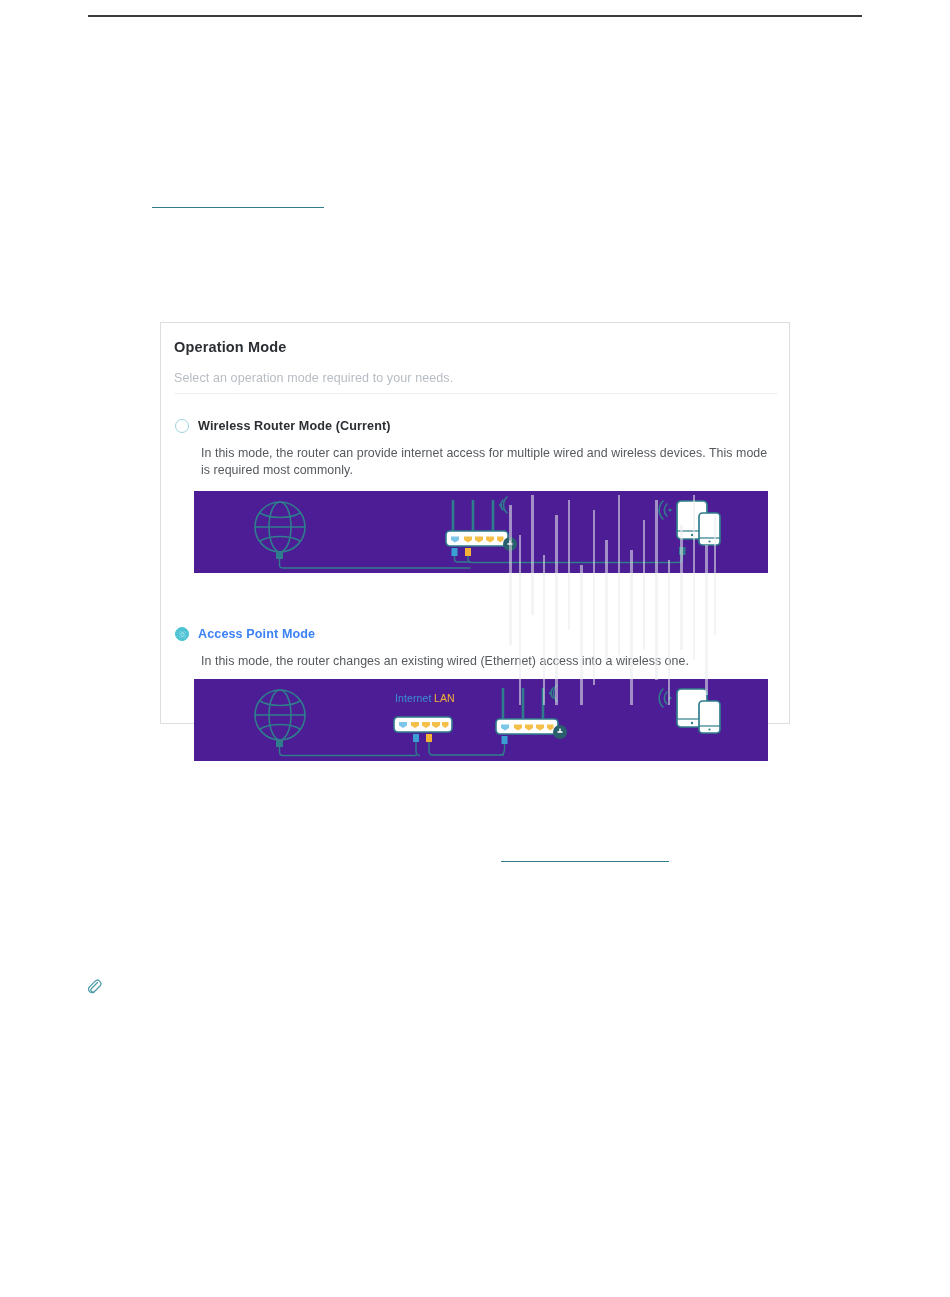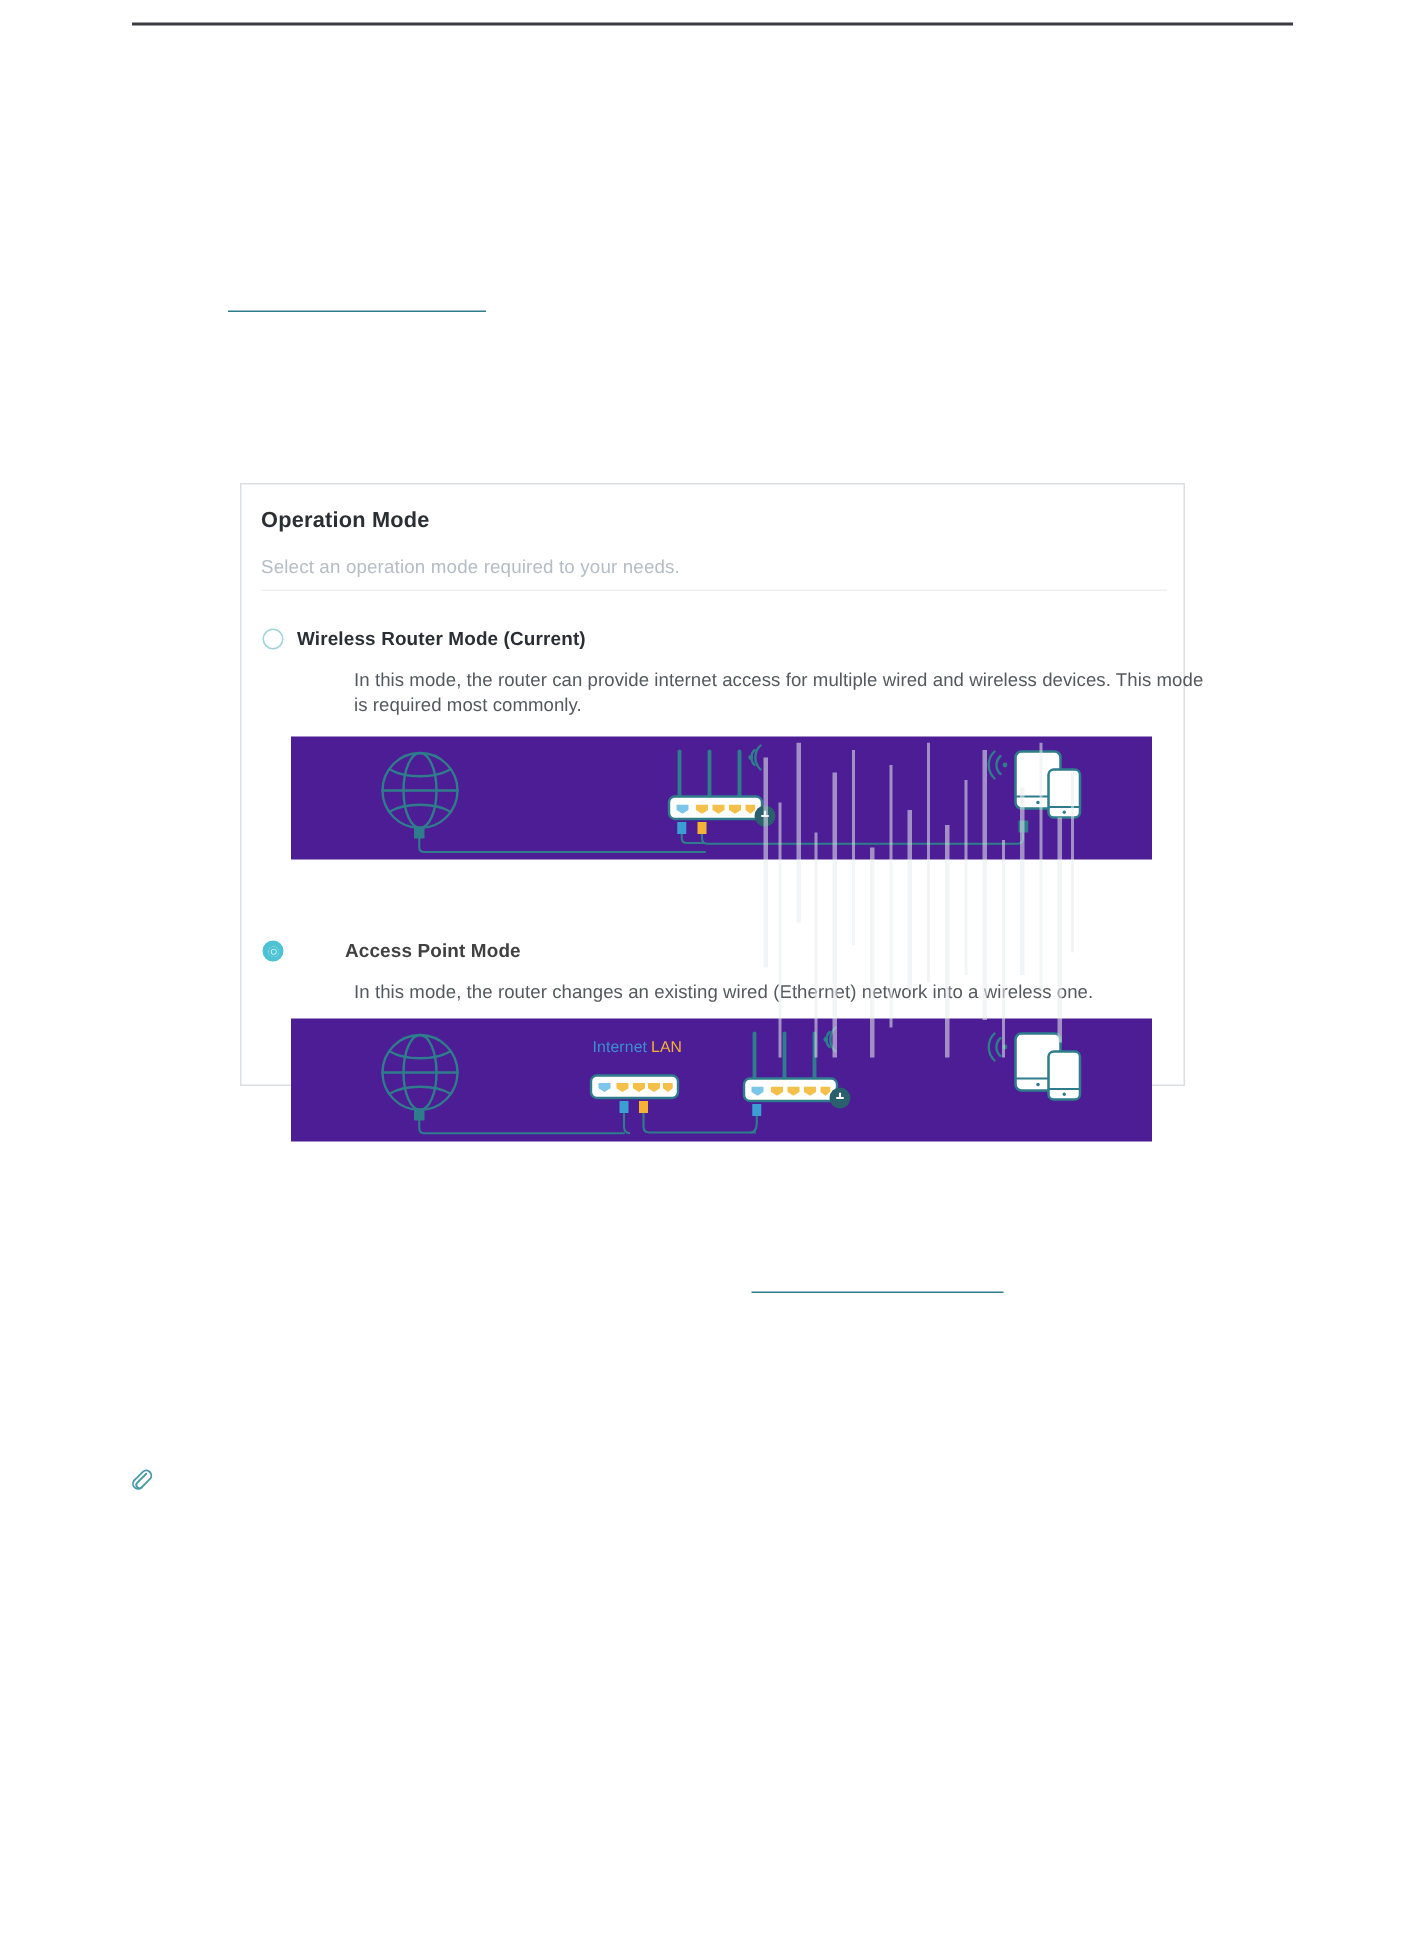--- a/index.html
+++ b/index.html
@@ -141,32 +141,31 @@
     border-radius: 50%;
     background: #4dc3d4;
     z-index: 2;
   }
   .mode-label {
     font-size: 12.6px;
     font-weight: bold;
     letter-spacing: 0.1px;
   }
   .mode-label.current { color: #2b2f33; }
-  .mode-label.selected { color: #404040; margin-left: 32px; }
+  .mode-label.selected { color: #3b82f6; }
 
   .mode-desc {
     position: absolute;
     left: 40px;
     top: 26px;
     width: 578px;
     font-size: 12.4px;
     line-height: 16.5px;
     color: #55595e;
     letter-spacing: 0.05px;
-    margin-left: 35px;
   }
 
   .diagram {
     position: absolute;
     left: 33px;
     width: 574px;
     height: 82px;
     background: #4c1d95;
   }
   .diagram-1 { top: 72px; }
@@ -286,21 +285,21 @@
       </svg>
     </div>
   </div>
 
   <div class="mode mode-2">
     <div class="radio-row">
       <span class="radio on"></span>
       <span class="mode-label selected">Access Point Mode</span>
     </div>
 
-    <div class="mode-desc">In this mode, the router changes an existing wired (Ethernet) network into a wireless one.</div>
+    <div class="mode-desc">In this mode, the router changes an existing wired (Ethernet) access into a wireless one.</div>
 
     <div class="diagram diagram-2">
       <span class="lbl lbl-internet">Internet</span>
       <span class="lbl lbl-lan">LAN</span>
 
       <svg width="574" height="82" viewBox="0 0 574 82" xmlns="http://www.w3.org/2000/svg">
 
         <g fill="none" stroke="#2f7d8c" stroke-width="1.6" stroke-linecap="round">
           <g transform="translate(60,10)">
             <circle cx="26" cy="26" r="25"></circle>

